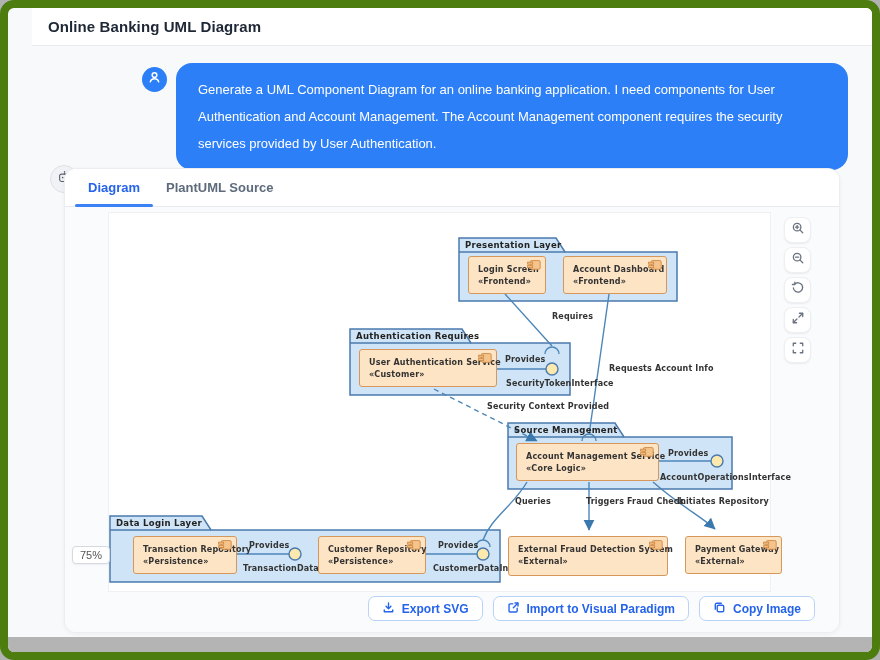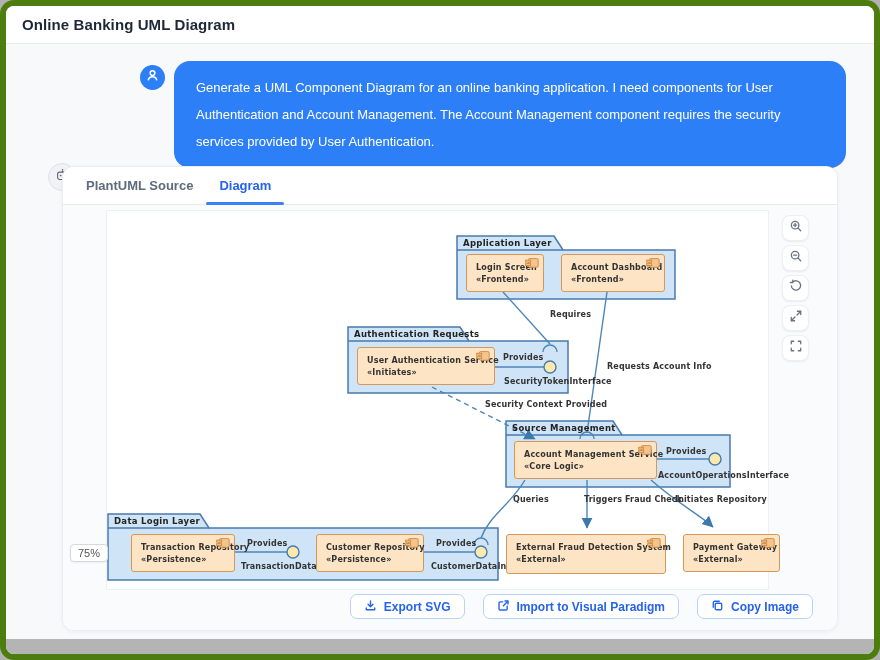--- a/index.html
+++ b/index.html
@@ -1,20 +1,20 @@
 <!DOCTYPE html>
 <html><head>
 <meta charset="utf-8">
 <style>
   * { margin:0; padding:0; box-sizing:border-box; }
   html,body { width:880px; height:660px; }
   body { background:#b2b2b2; font-family:"Liberation Sans", sans-serif; position:relative; }
 
-  .window { position:absolute; inset:0; border:6px solid #4d7c0f; border-radius:14px;
-            overflow:hidden; background:#f8f9fb; }
+  .window { position:absolute; inset:0; border:8px solid #4d7c0f; border-radius:14px;
+            overflow:hidden; background:#f8f9fb;padding-left:24px; }
 
   
   .hdr { height:38px; background:#fff; border-bottom:1px solid #e9ebee;
          display:flex; align-items:center; padding:0 16px; }
   .hdr-title { font-size:15px; font-weight:700; color:#1e2736; letter-spacing:.1px; }
 
   
   .chat-avatar { position:absolute; left:134px; top:59px; width:25px; height:25px; border-radius:50%;
                  background:#2d7ff7; display:flex; align-items:center; justify-content:center; }
   .bubble { position:absolute; left:168px; top:55px; width:672px; min-height:80px;
@@ -60,21 +60,21 @@
   
   .zctl { position:absolute; left:776px; top:209px; display:flex; flex-direction:column; gap:4px; }
   .zbtn { width:27px; height:26px; background:#fff; border:1px solid #edeff2; border-radius:8px;
           box-shadow:0 1px 2px rgba(20,30,60,.07); display:flex; align-items:center; justify-content:center;
           cursor:pointer; }
   .zoom-badge { position:absolute; left:64px; top:538px; background:#fff; border:1px solid #d6dae0;
           border-radius:4px; padding:2px 7px; font-size:11px; color:#555;
           box-shadow:0 1px 2px rgba(20,30,60,.06); }
 
   
-  .actions { position:absolute; right:24px; bottom:11px; display:flex; gap:18px; }
+  .actions { position:absolute; right:24px; bottom:11px; display:flex; gap:10px; }
   .abtn { display:flex; align-items:center; gap:7px; height:25px; padding:0 13px;
           background:#fff; border:1px solid #b9d2f8; border-radius:7px;
           color:#2563eb; font-size:12px; font-weight:700; cursor:pointer; }
 
   .bottom-strip { position:absolute; left:0; right:0; bottom:0; height:15px; background:#b4b4b4; }
 </style>
 </head>
 <body>
 
 <div class="window">
@@ -100,26 +100,26 @@
         <line x1="8" y1="2.6" x2="8" y2="4.4"></line>
         <rect x="2.8" y="4.4" width="10.4" height="7.8" rx="2"></rect>
         <circle cx="6" cy="8" r="0.9" fill="#5b6472" stroke="none"></circle>
         <circle cx="10" cy="8" r="0.9" fill="#5b6472" stroke="none"></circle>
       </svg>
     </span>
   </div>
 
   <div class="card">
     <div class="tabs">
-      <div class="tab">
-        <span>PlantUML Source</span>
-      </div>
       <div class="tab active">
         <span>Diagram</span>
         <div class="tab-bar"></div>
+      </div>
+      <div class="tab">
+        <span>PlantUML Source</span>
       </div>
     </div>
     <div class="viewport"></div>
 
     <div class="actions">
       <div class="abtn">
         <span>
           <svg width="13" height="13" viewBox="0 0 16 16" fill="none" stroke="#2563eb" stroke-width="1.7" stroke-linecap="round" stroke-linejoin="round">
             <path d="M8 2.5v6.5"></path>
               <path d="M5 6.5 8 9.5 11 6.5"></path>
@@ -200,22 +200,22 @@
         <path d="M645,474 C671,497 694,509 707,521" marker-end="url(#arr)"></path>
       </g>
       <g fill="#fce9ad" stroke="#4a7aad" stroke-width="1.4">
         <circle cx="544" cy="361" r="6"></circle>
         <circle cx="709" cy="453" r="6"></circle>
         <circle cx="287" cy="546" r="6"></circle>
         <circle cx="475" cy="546" r="6"></circle>
       </g>
     </svg>
 
-    <div class="pkg-label" style="left:457px;top:232px">Application Layer</div>
-    <div class="pkg-label" style="left:348px;top:323px">Authentication Requests</div>
+    <div class="pkg-label" style="left:457px;top:232px">Presentation Layer</div>
+    <div class="pkg-label" style="left:348px;top:323px">Authentication Requires</div>
     <div class="pkg-label" style="left:506px;top:417px">Source Management</div>
     <div class="pkg-label" style="left:108px;top:510px">Data Login Layer</div>
 
     <div class="dlabel" style="left:497px;top:347px">Provides</div>
     <div class="dlabel" style="left:498px;top:371px">SecurityTokenInterface</div>
     <div class="dlabel" style="left:660px;top:441px">Provides</div>
     <div class="dlabel" style="left:652px;top:465px">AccountOperationsInterface</div>
     <div class="dlabel" style="left:241px;top:533px">Provides</div>
     <div class="dlabel" style="left:235px;top:556px">TransactionDataInterface</div>
     <div class="dlabel" style="left:430px;top:533px">Provides</div>
@@ -252,21 +252,21 @@
     </div>
     <div class="comp" style="left:351px;top:341px;width:138px;height:38px">
       <span class="cicon">
         <svg width="14" height="10" viewBox="0 0 15 11" fill="#f5c38c" stroke="#cf8b45" stroke-width="1">
           <rect x="3.5" y="0.6" width="10.8" height="9.6" rx="1.5"></rect>
             <rect x="0.5" y="2.4" width="5.5" height="2.2"></rect>
             <rect x="0.5" y="6.2" width="5.5" height="2.2"></rect>
         </svg>
       </span>
       <div>User Authentication Service</div>
-      <div>«Initiates»</div>
+      <div>«Customer»</div>
     </div>
     <div class="comp" style="left:508px;top:435px;width:143px;height:38px">
       <span class="cicon">
         <svg width="14" height="10" viewBox="0 0 15 11" fill="#f5c38c" stroke="#cf8b45" stroke-width="1">
           <rect x="3.5" y="0.6" width="10.8" height="9.6" rx="1.5"></rect>
             <rect x="0.5" y="2.4" width="5.5" height="2.2"></rect>
             <rect x="0.5" y="6.2" width="5.5" height="2.2"></rect>
         </svg>
       </span>
       <div>Account Management Service</div>

